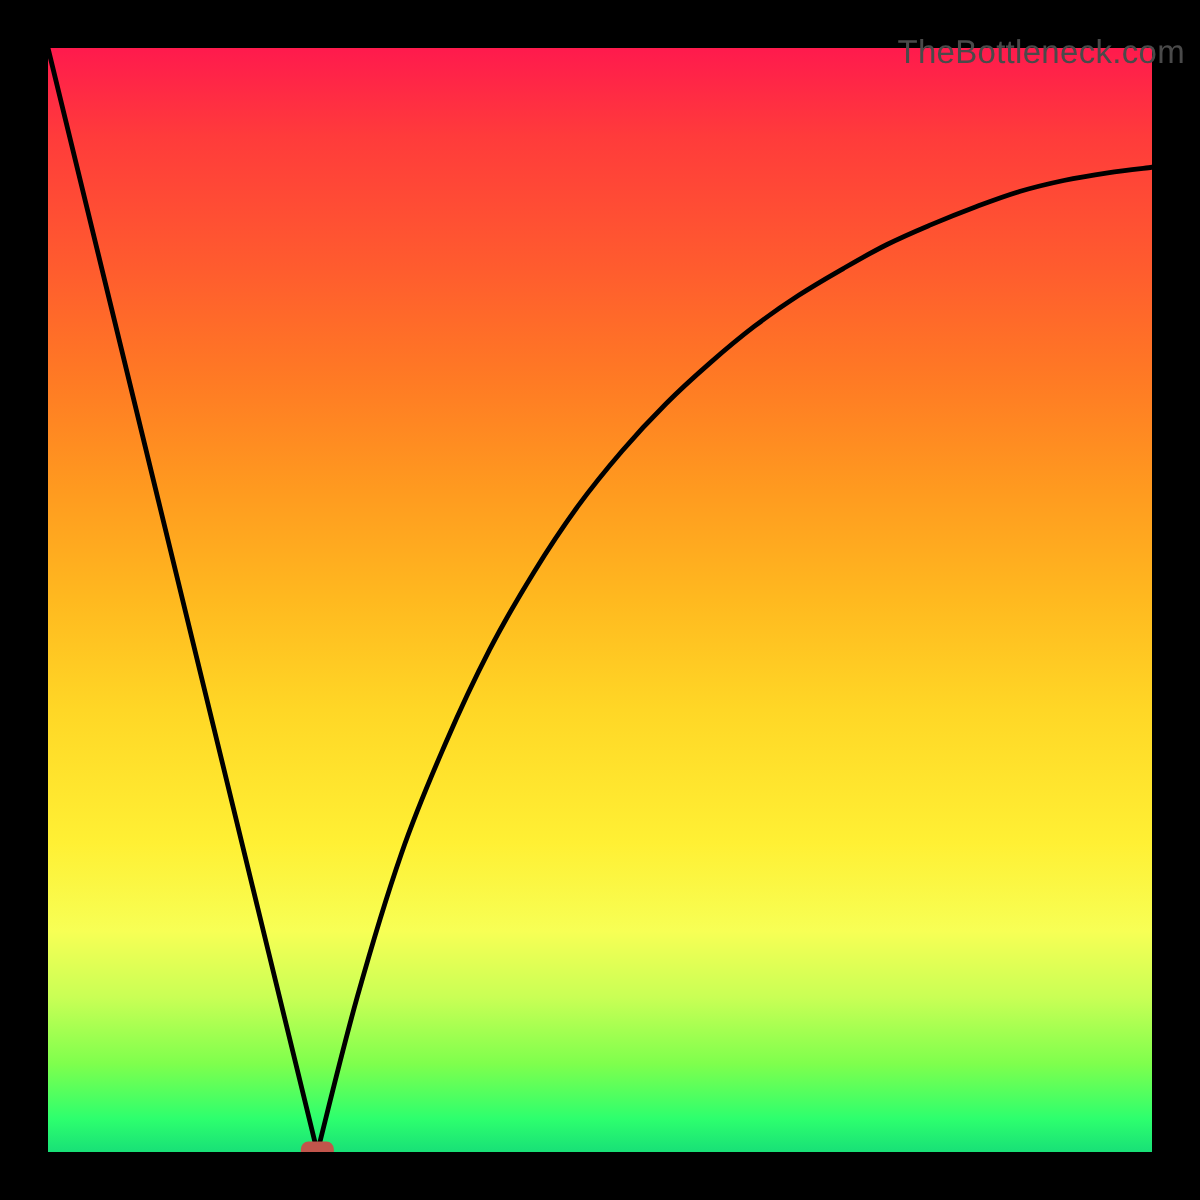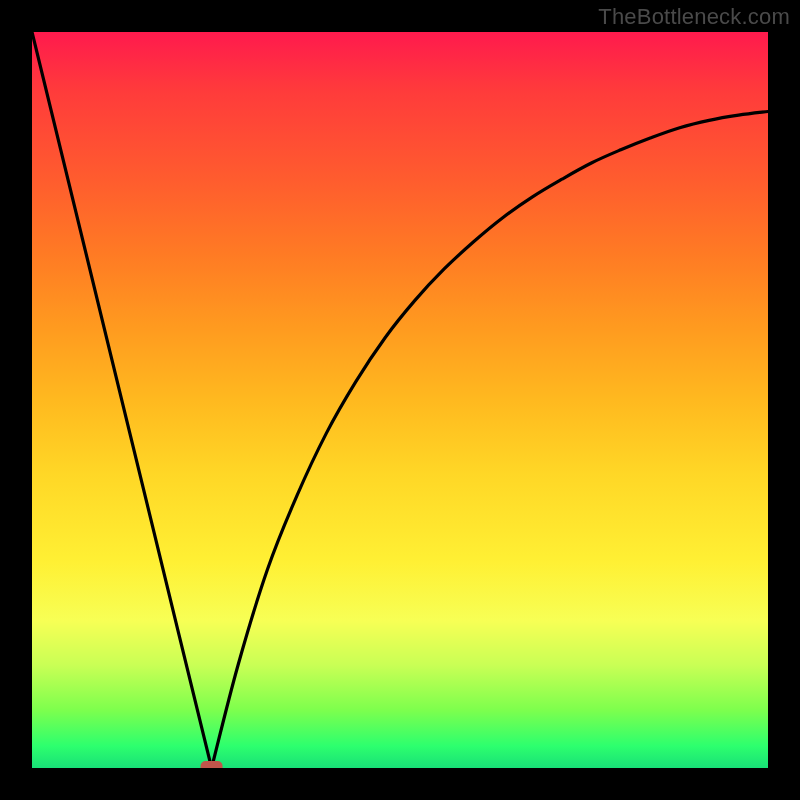--- a/index.html
+++ b/index.html
@@ -44,21 +44,21 @@
   .svg-layer {
     position: absolute;
     left: 32px;
     top: 32px;
     width: 736px;
     height: 736px;
     pointer-events: none;
   }
   .watermark {
     position: absolute;
-    top: 4px;
+    top: 22px;
     right: 10px;
     color: #4a4a4a;
     font-size: 22px;
     font-weight: 500;
     letter-spacing: 0.2px;
   }
   .marker {
     fill: #c1554b;
     stroke: none;
   }

